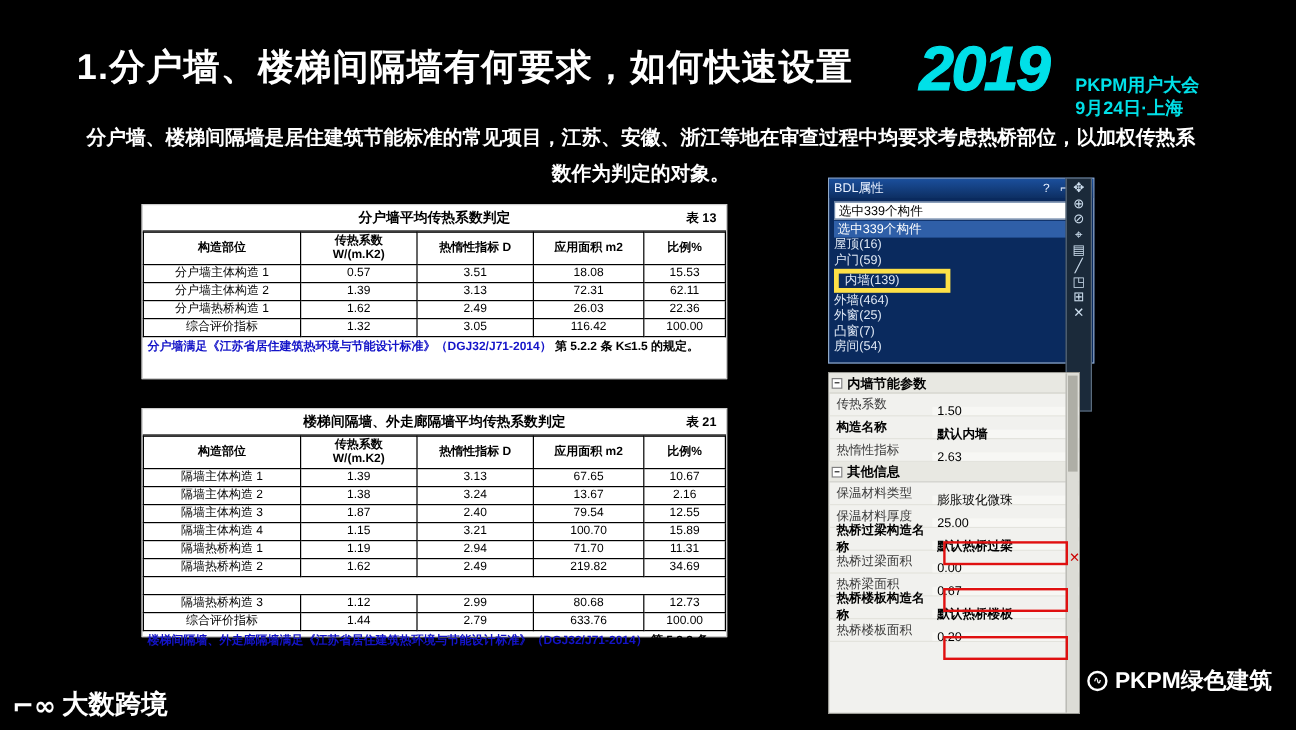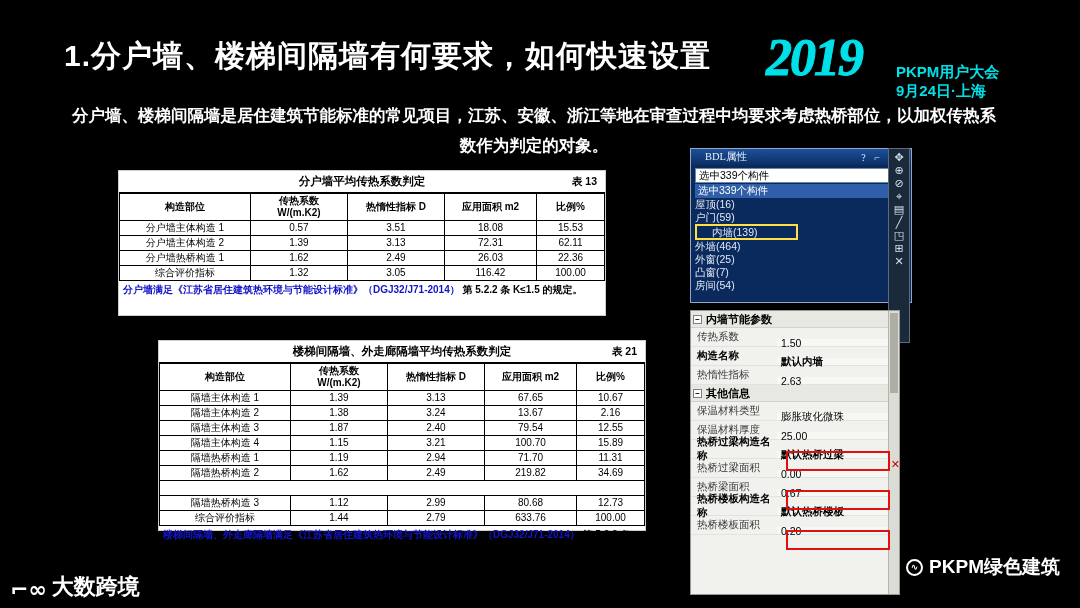--- a/index.html
+++ b/index.html
@@ -15,41 +15,41 @@
   
   .slide-title {
     position:absolute; left:64px; top:36px;
     font-size:30px; font-weight:bold; color:#ffffff;
     letter-spacing:1px; white-space:nowrap;
   }
   .logo-2019 {
     position:absolute; left:766px; top:28px;
     font-size:52px; font-weight:bold; font-style:italic;
     color:#00e0e8; letter-spacing:-2px;
-    font-family:Liberation Serif, serif;
+    font-family:Liberation Sans, sans-serif;
     -webkit-text-stroke:1px #00e0e8;
   }
   .logo-sub {
     position:absolute; left:896px; top:42px;
     font-size:15px; color:#00e0e8; line-height:19px; font-weight:bold;margin-top:20px;
   }
   .subtitle {
     position:absolute; left:64px; top:100px; width:940px;
     font-size:16.5px; font-weight:bold; color:#ffffff;
     line-height:30px;
     text-align:center;
   }
 
   
   .card {
     position:absolute; background:#ffffff; color:#000;
     border:1px solid #cccccc;
   }
   #card-top { left:118px; top:170px; width:488px; height:146px; }
-  #card-bottom { left:118px; top:340px; width:488px; height:191px;margin-left:40px; }
+  #card-bottom { left:118px; top:340px; width:488px; height:191px; }
 
   .card-head {
     position:relative; height:22px;
     border-bottom:1px solid #000;
     font-size:11.5px; font-weight:bold;
     display:flex; align-items:center; justify-content:center;
   }
   .card-head .tbl-no {
     position:absolute; right:8px; top:4px; font-size:10.5px; font-weight:bold;
   }
@@ -72,38 +72,38 @@
   
   .winpanel {
     position:absolute;
     background:#0a2a5e;
     border:1px solid #8fa8c8;
     font-size:11px;
   }
   #bdl-panel { left:690px; top:148px; width:222px; height:155px; }
   .bdl-title {
     height:16px; background:linear-gradient(#1b4f9c,#0d2f63);
-    color:#e8f0ff; font-size:10.5px; padding:1px 14px;
-    display:flex; align-items:center; justify-content:space-between;font-family:Liberation Serif, serif;
+    color:#e8f0ff; font-size:10.5px; padding:1px 4px;
+    display:flex; align-items:center; justify-content:space-between;
   }
   .bdl-title .tbtns { letter-spacing:3px; font-size:10px; }
   .bdl-body { padding:3px 4px; color:#e8f0ff; }
   .bdl-combo {
     background:#ffffff; color:#000; height:15px; font-size:10.5px;
     border:1px solid #6d86a8; display:flex; align-items:center;
     padding:0 3px; justify-content:space-between; margin-bottom:1px;
   }
   .bdl-combo .cv { color:#000; }
   .bdl-combo .arrow { font-size:7px; }
   .bdl-sel {
     background:#2f5fa8; color:#ffffff; font-size:10.5px; padding:0 3px; height:14px;
   }
   .bdl-list { font-size:10.5px; line-height:13px; color:#dfe8f5; }
   .bdl-list .hl {
-    border:2px solid #fde047; display:inline-block; padding:0 38px 0 15px;
+    border:4px solid #fde047; display:inline-block; padding:0 38px 0 5px;
     line-height:12px;
   }
   .bdl-scroll {
     position:absolute; right:1px; top:17px; width:11px; bottom:1px;
     background:#cfd8e6; border-left:1px solid #9fb0c6;
   }
   .bdl-scroll .thumb { position:absolute; top:0; left:0; right:0; height:42px; background:#8ea5c0; }
 
   
   #mini-toolbar {

